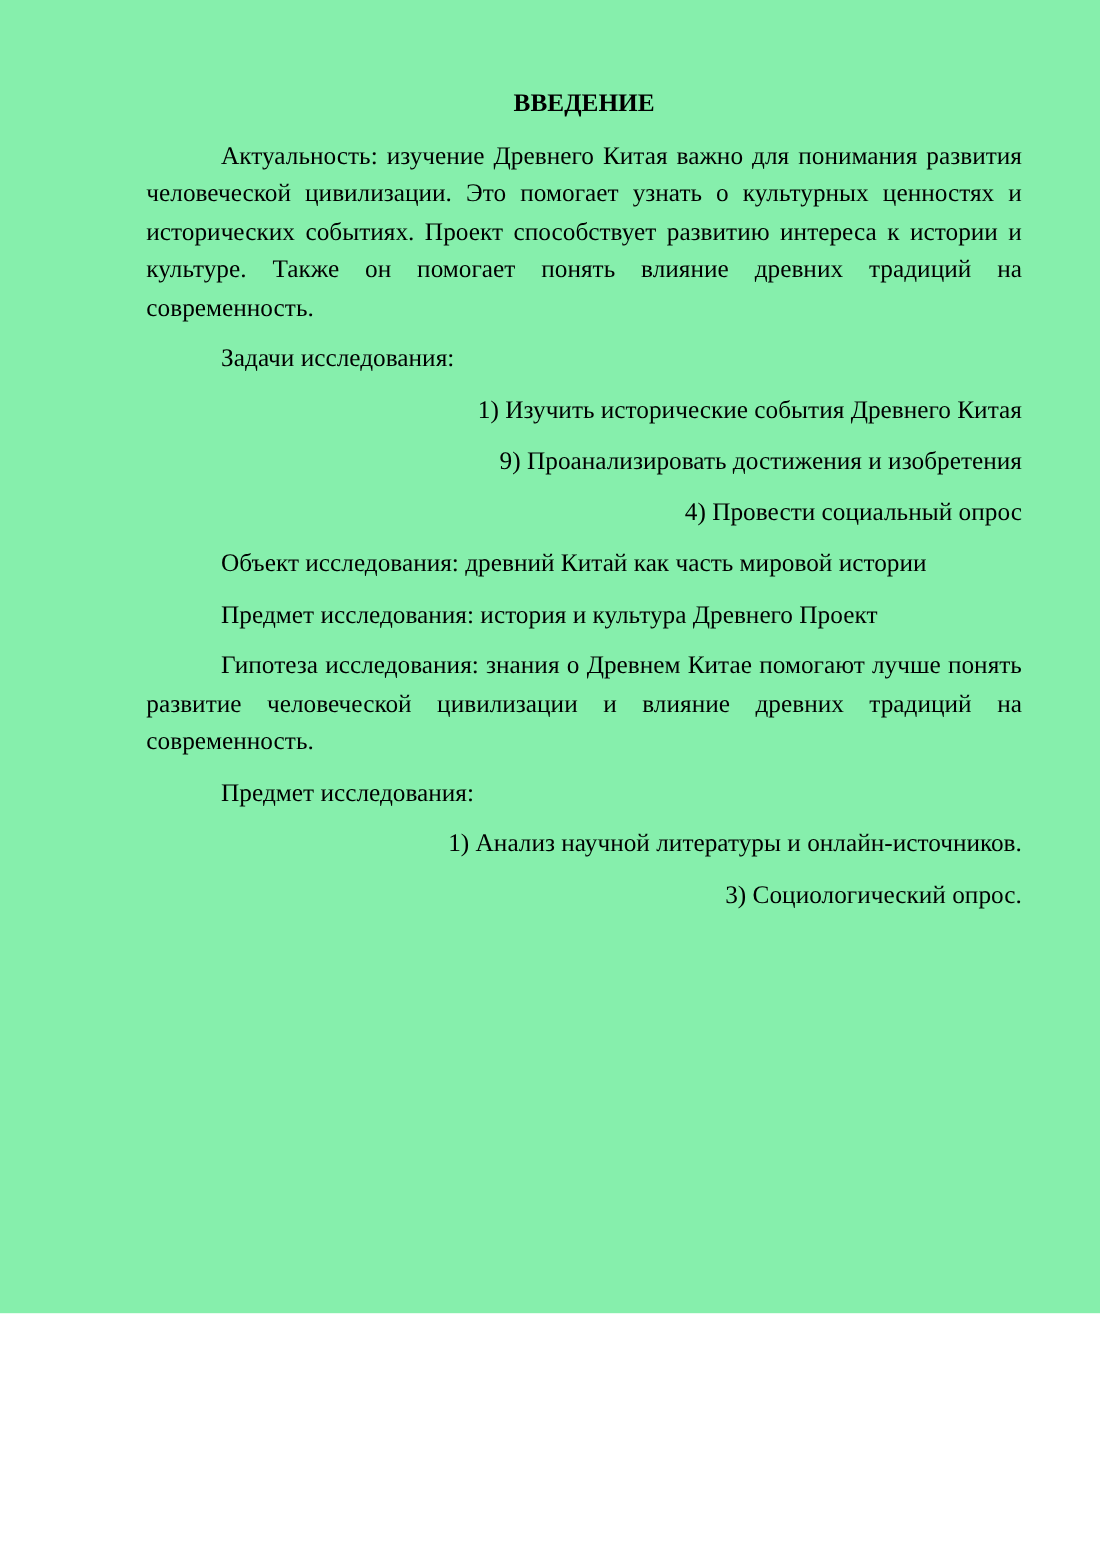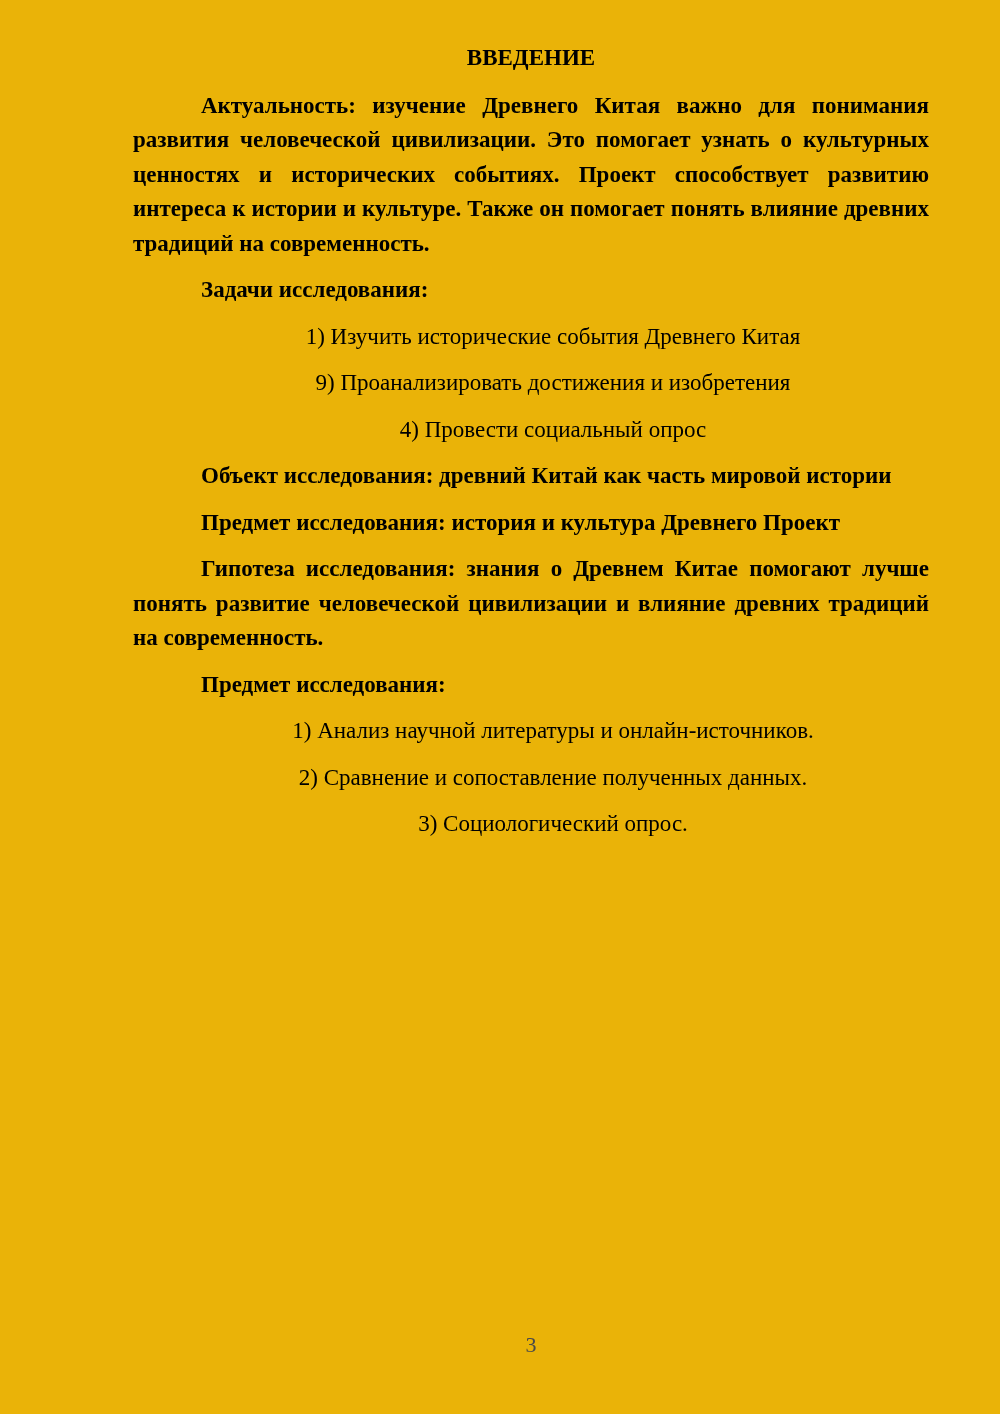--- a/index.html
+++ b/index.html
@@ -4,45 +4,44 @@
 <style>
   html, body {
     margin: 0;
     padding: 0;
     background: #ffffff;
   }
   .page {
     position: relative;
     box-sizing: border-box;
     width: 1000px;
-    height: 1414px;
-    background: #eab308;
-    padding: 41px 71px 0 133px;
+    height: 1194px;
+    background: #86efac;
+    padding: 77px 71px 0 133px;
     font-family: "Liberation Serif", "DejaVu Serif", serif;
     font-size: 23px;
     line-height: 34.5px;
     color: #000000;
     overflow: hidden;
   }
   .doc-title {
     margin: 0 0 13px 0;
     font-size: 23px;
     font-weight: bold;
     text-align: center;
     line-height: 34.5px;
   }
   .para {
     margin: 0 0 12px 0;
     text-align: justify;
     text-indent: 68px;
-    font-weight: bold;
   }
   .list-item {
     margin: 0 0 12px 44px;
-    text-align: center;
+    text-align: right;
   }
   .page-number {
     position: absolute;
     top: 1328px;
     left: 133px;
     width: 796px;
     text-align: center;
     font-size: 22px;
     color: #4a4a4a;
     line-height: 34.5px;
@@ -67,18 +66,17 @@
 
   <p class="para">Объект исследования: древний Китай как часть мировой истории</p>
 
   <p class="para">Предмет исследования: история и культура Древнего Проект</p>
 
   <p class="para">Гипотеза исследования: знания о Древнем Китае помогают лучше понять развитие человеческой цивилизации и влияние древних традиций на современность.</p>
 
   <p class="para">Предмет исследования:</p>
 
   <p class="list-item">1) Анализ научной литературы и онлайн-источников.</p>
-  <p class="list-item">2) Сравнение и сопоставление полученных данных.</p>
   <p class="list-item">3) Социологический опрос.</p>
 
   <div class="page-number">3</div>
 
 </div>
 
 </body></html>

